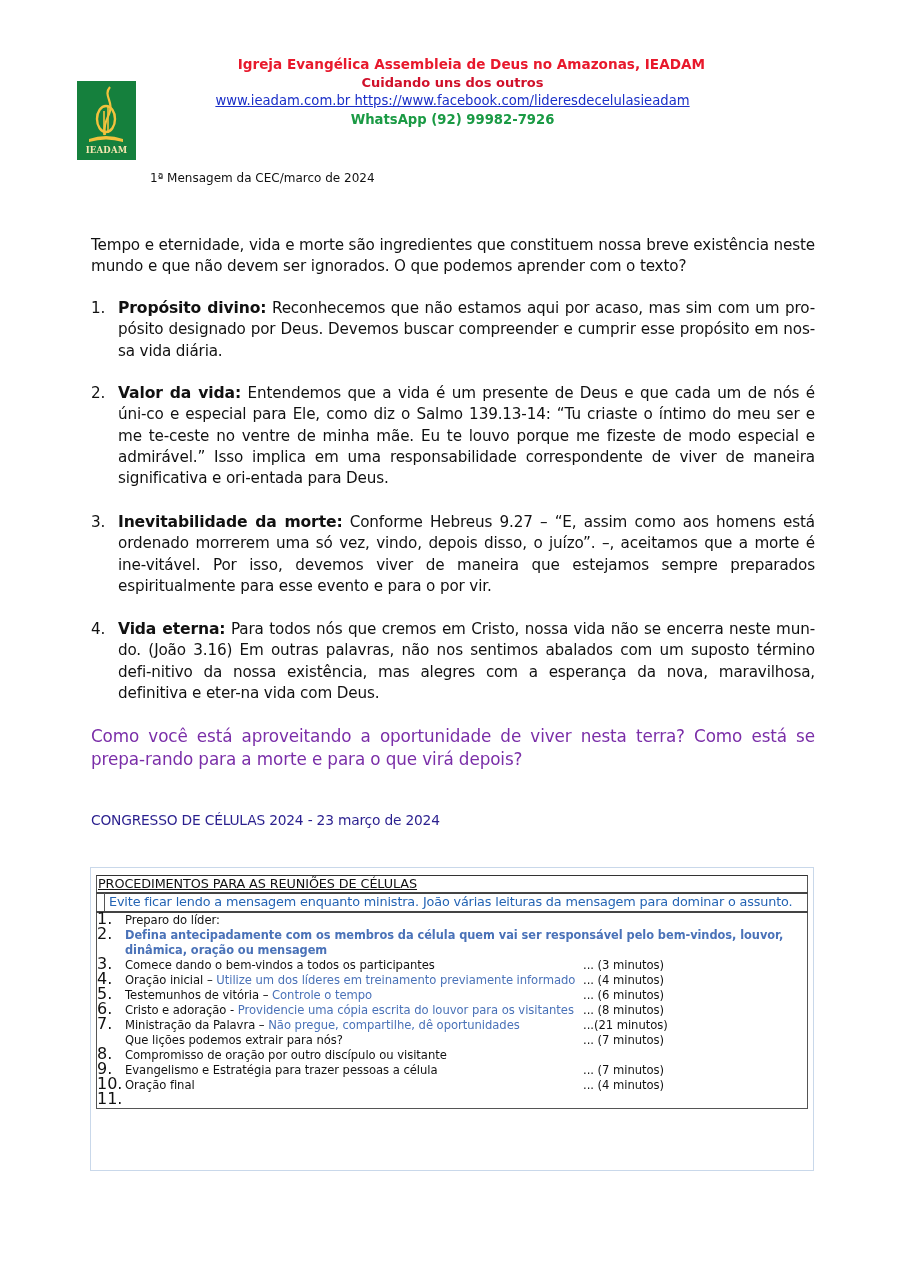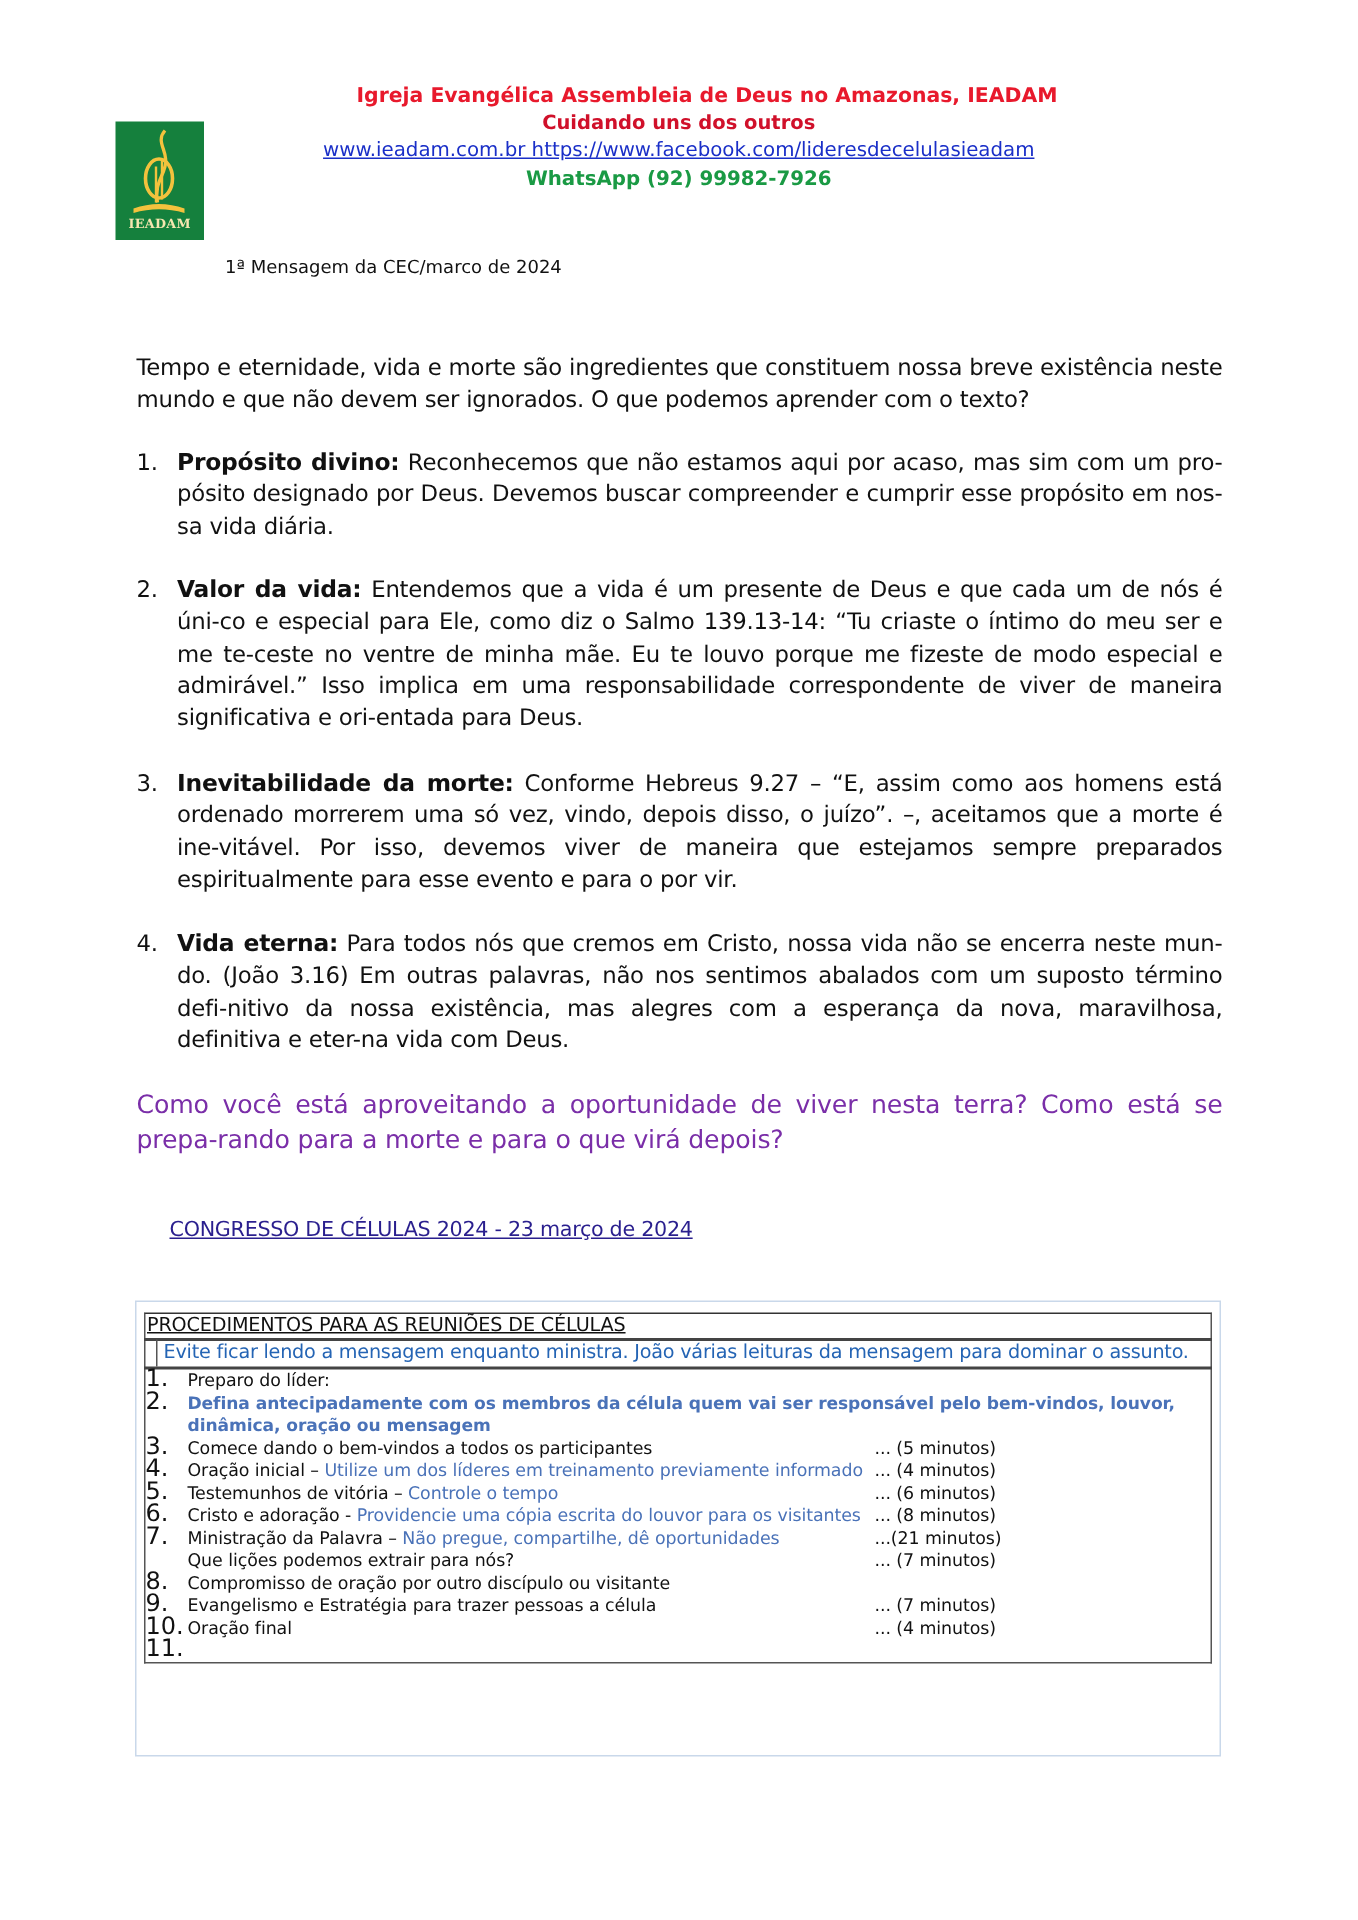--- a/index.html
+++ b/index.html
@@ -26,21 +26,21 @@
   .intro { top: 235px; }
   .item { position: absolute; left: 91px; width: 724px; font-size: 15.2px; line-height: 21.3px;
           letter-spacing: -0.15px; }
   .item .num { position: absolute; left: 0; top: 0; width: 26px; }
   .item .txt { margin-left: 27px; text-align: justify; }
   .item b { font-weight: bold; font-size: 15.6px; }
   .i1 { top: 298px; } .i2 { top: 383px; } .i3 { top: 512px; } .i4 { top: 619px; }
   .question { position: absolute; left: 91px; width: 724px; top: 725px; font-size: 16.8px;
               line-height: 23px; color: #7a2ea8; text-align: justify; letter-spacing: -0.1px; }
   .congress { position: absolute; left: 91px; top: 812px; font-size: 13.8px; color: #2a1f8e;
-              text-decoration: underline; letter-spacing: -0.2px; margin-left: 22px; }
+              letter-spacing: -0.2px; }
   .outer-box { position: absolute; left: 90px; top: 867px; width: 724px; height: 304px;
                border: 1px solid #c9d8ea; box-sizing: border-box; }
   .inner-box { position: absolute; left: 96px; top: 875px; width: 712px; height: 234px;
                border: 1.5px solid #555; box-sizing: border-box; border-top: 1.5px solid #333; }
   .proc-title { position: absolute; left: 98px; top: 876px; font-size: 12.8px;
                 text-decoration: underline; color: #111; letter-spacing: -0.1px; }
   .proc-sep1 { position: absolute; left: 96px; top: 892px; width: 712px; height: 0;
                border-top: 2px solid #444; }
   .proc-warn-box { position: absolute; left: 104px; top: 893px; width: 704px; height: 18px;
                    border-left: 1.2px solid #555; box-sizing: border-box; }
@@ -116,21 +116,21 @@
   <span class="n">1.</span>
   <span class="t">Preparo do líder:</span>
 </div>
 <div class="step wrap" style="top:928px">
   <span class="n">2.</span>
   <span class="t">Defina antecipadamente com os membros da célula quem vai ser responsável pelo bem-vindos, louvor, dinâmica, oração ou mensagem</span>
 </div>
 <div class="step" style="top:958px">
   <span class="n">3.</span>
   <span class="t">Comece dando o bem-vindos a todos os participantes</span>
-  <span class="dur">... (5 minutos)</span>
+  <span class="dur">... (3 minutos)</span>
 </div>
 <div class="step" style="top:973px">
   <span class="n">4.</span>
   <span class="t"><span>Oração inicial – </span><span class="blue">Utilize um dos líderes em treinamento previamente informado</span></span>
   <span class="dur">... (4 minutos)</span>
 </div>
 <div class="step" style="top:988px">
   <span class="n">5.</span>
   <span class="t"><span>Testemunhos de vitória – </span><span class="blue">Controle o tempo</span></span>
   <span class="dur">... (6 minutos)</span>

